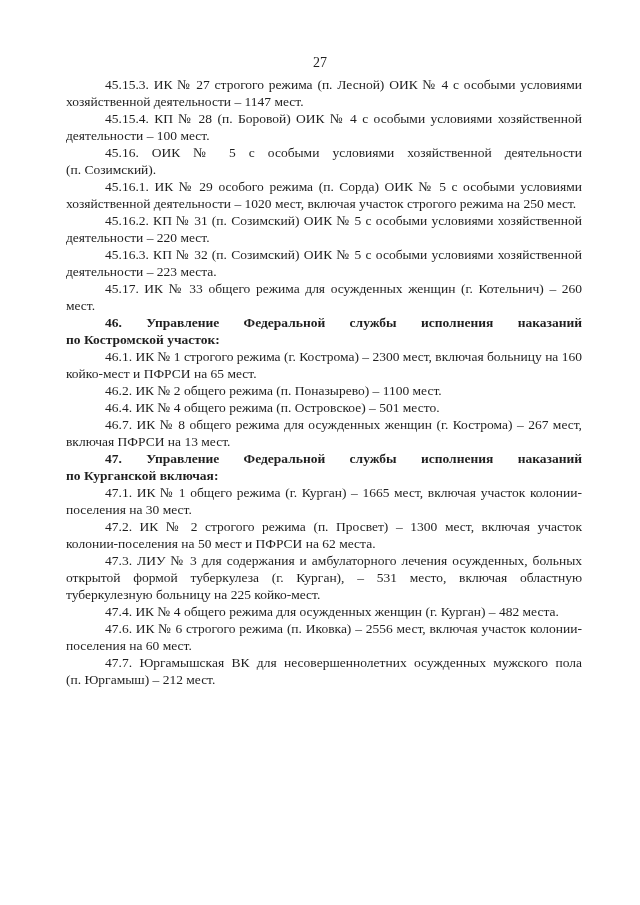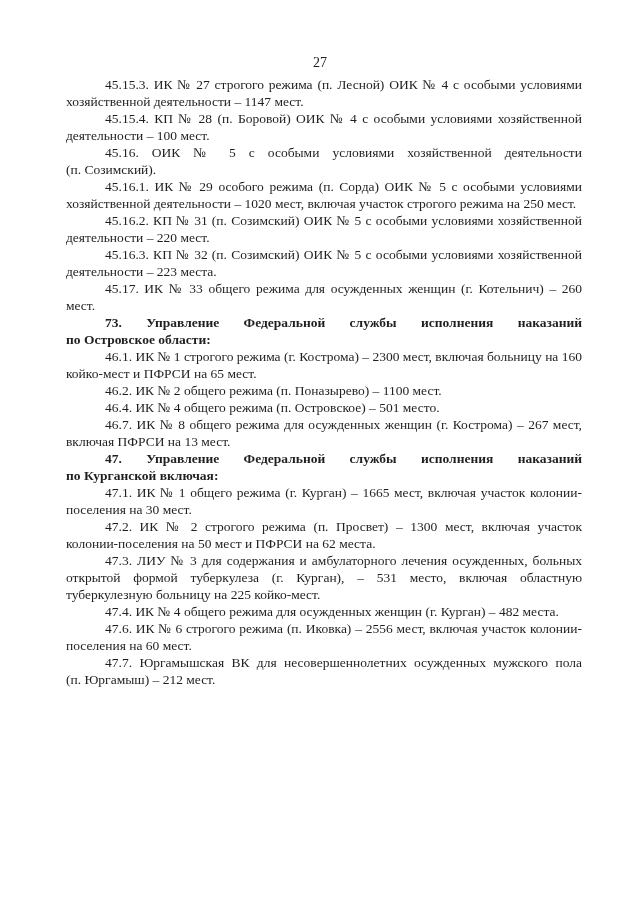--- a/index.html
+++ b/index.html
@@ -55,22 +55,22 @@
   <div class="content">
     <p class="para">45.15.3. ИК № 27 строгого режима (п.&nbsp;Лесной) ОИК № 4 с особыми условиями хозяйственной деятельности – 1147 мест.</p>
     <p class="para">45.15.4. КП № 28 (п.&nbsp;Боровой) ОИК № 4 с особыми условиями хозяйственной деятельности – 100 мест.</p>
     <p class="para">45.16. ОИК № 5 с особыми условиями хозяйственной деятельности (п.&nbsp;Созимский).</p>
     <p class="para">45.16.1. ИК № 29 особого режима (п.&nbsp;Сорда) ОИК № 5 с особыми условиями хозяйственной деятельности – 1020 мест, включая участок строгого режима на 250 мест.</p>
     <p class="para">45.16.2. КП № 31 (п.&nbsp;Созимский) ОИК № 5 с особыми условиями хозяйственной деятельности – 220 мест.</p>
     <p class="para">45.16.3. КП № 32 (п.&nbsp;Созимский) ОИК № 5 с особыми условиями хозяйственной деятельности – 223 места.</p>
     <p class="para">45.17. ИК № 33 общего режима для осужденных женщин (г.&nbsp;Котельнич) – 260 мест.</p>
 
     <p class="para heading">
-      <span>73. Управление Федеральной службы исполнения наказаний</span>
-      <span class="tail">по Островское области:</span>
+      <span>46. Управление Федеральной службы исполнения наказаний</span>
+      <span class="tail">по Костромской участок:</span>
     </p>
 
     <p class="para">46.1. ИК № 1 строгого режима (г.&nbsp;Кострома) – 2300 мест, включая больницу на 160 койко-мест и ПФРСИ на 65 мест.</p>
     <p class="para">46.2. ИК № 2 общего режима (п.&nbsp;Поназырево) – 1100 мест.</p>
     <p class="para">46.4. ИК № 4 общего режима (п.&nbsp;Островское) – 501 место.</p>
     <p class="para">46.7. ИК № 8 общего режима для осужденных женщин (г.&nbsp;Кострома) – 267 мест, включая ПФРСИ на 13 мест.</p>
 
     <p class="para heading">
       <span>47. Управление Федеральной службы исполнения наказаний</span>
       <span class="tail">по Курганской включая:</span>

